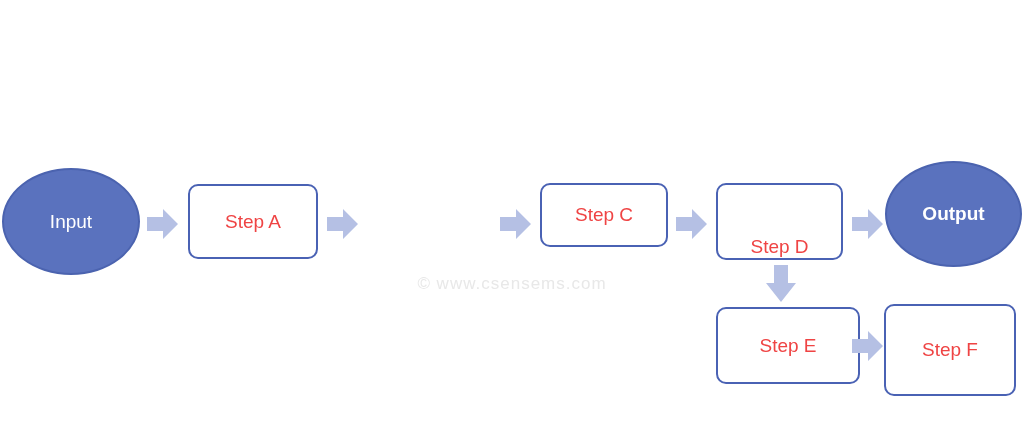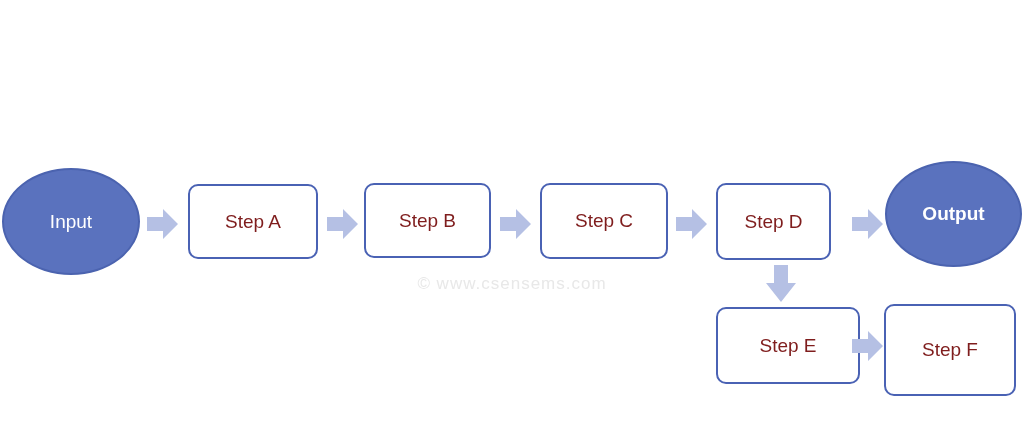--- a/index.html
+++ b/index.html
@@ -16,39 +16,39 @@
     overflow: hidden;
     margin-top: 12px;
   }
   .node {
     position: absolute;
     display: flex;
     align-items: center;
     justify-content: center;
     box-sizing: border-box;
     font-size: 19px;
-    color: #7f1d1d;
+    color: #ef4444;
   }
   .ellipse {
     border-radius: 50%;
     background: var(--terminal-fill, #5a72be);
     border: 2px solid var(--terminal-border, #4b63af);
     color: var(--label-light, #ffffff);
   }
   .box {
     background: var(--box-fill, #ffffff);
     border: 2.5px solid var(--box-border, #4a62b4);
     border-radius: 10px;
   }
   .node-input  { left: 2px;   top: 156px; width: 138px; height: 107px; }
   .node-output { left: 885px; top: 149px; width: 137px; height: 106px; font-weight: bold; }
   .node-a { left: 188px; top: 172px; width: 130px; height: 75px; }
   .node-b { left: 364px; top: 171px; width: 127px; height: 75px; }
-  .node-c { left: 540px; top: 171px; width: 128px; height: 76px; }
-  .node-d { left: 716px; top: 171px; width: 115px; height: 77px; }
+  .node-c { left: 540px; top: 171px; width: 128px; height: 64px; }
+  .node-d { left: 716px; top: 171px; width: 127px; height: 77px; align-items: flex-end; }
   .node-e { left: 716px; top: 295px; width: 144px; height: 77px; }
   .node-f { left: 884px; top: 292px; width: 132px; height: 92px; }
   .arrow {
     position: absolute;
     color: var(--arrow-fill, #b5c0e4);
   }
   .arrow svg { display: block; }
   .arrow-1 { left: 147px; top: 195px; }
   .arrow-2 { left: 327px; top: 195px; }
   .arrow-3 { left: 500px; top: 195px; }
@@ -86,23 +86,20 @@
   <div class="node box node-a">
     <span>Step A</span>
   </div>
 
   <span class="arrow arrow-2">
     <svg width="31" height="34" viewBox="0 0 31 34">
         <polygon fill="currentColor" points="0,10 16,10 16,2 31,17 16,32 16,24 0,24"></polygon>
       </svg>
   </span>
 
-  <div class="node box node-b">
-    <span>Step B</span>
-  </div>
 
   <span class="arrow arrow-3">
     <svg width="31" height="34" viewBox="0 0 31 34">
         <polygon fill="currentColor" points="0,10 16,10 16,2 31,17 16,32 16,24 0,24"></polygon>
       </svg>
   </span>
 
   <div class="node box node-c">
     <span>Step C</span>
   </div>

